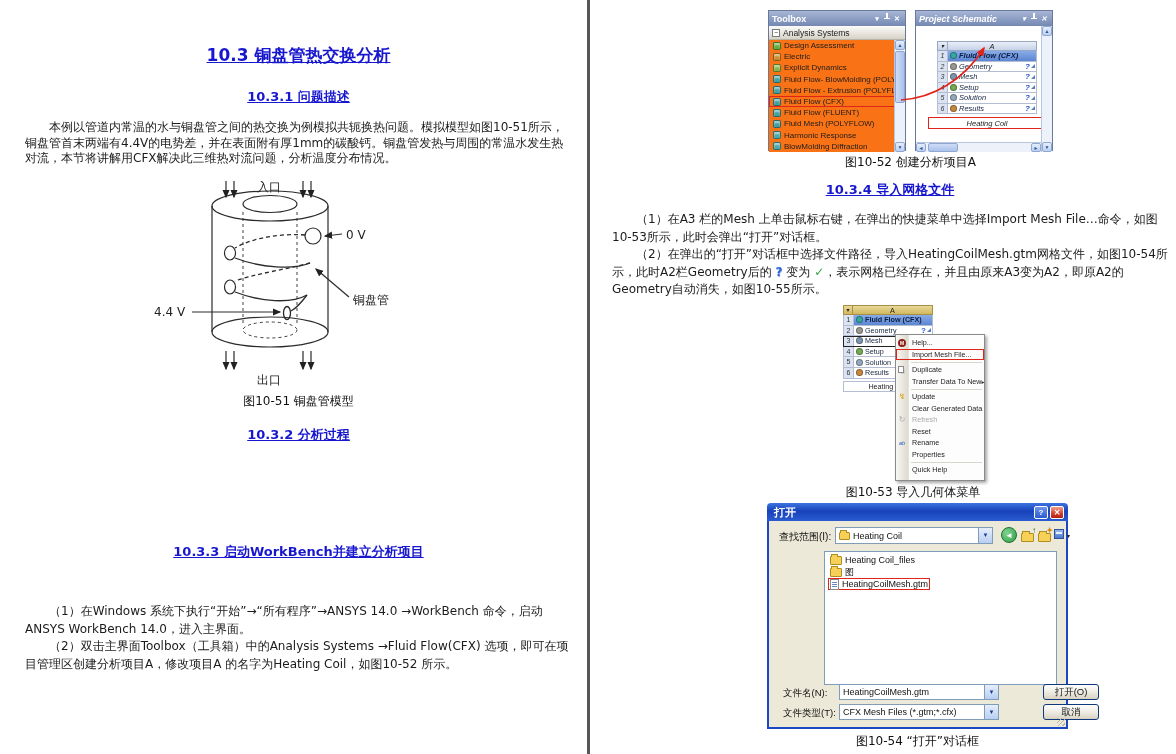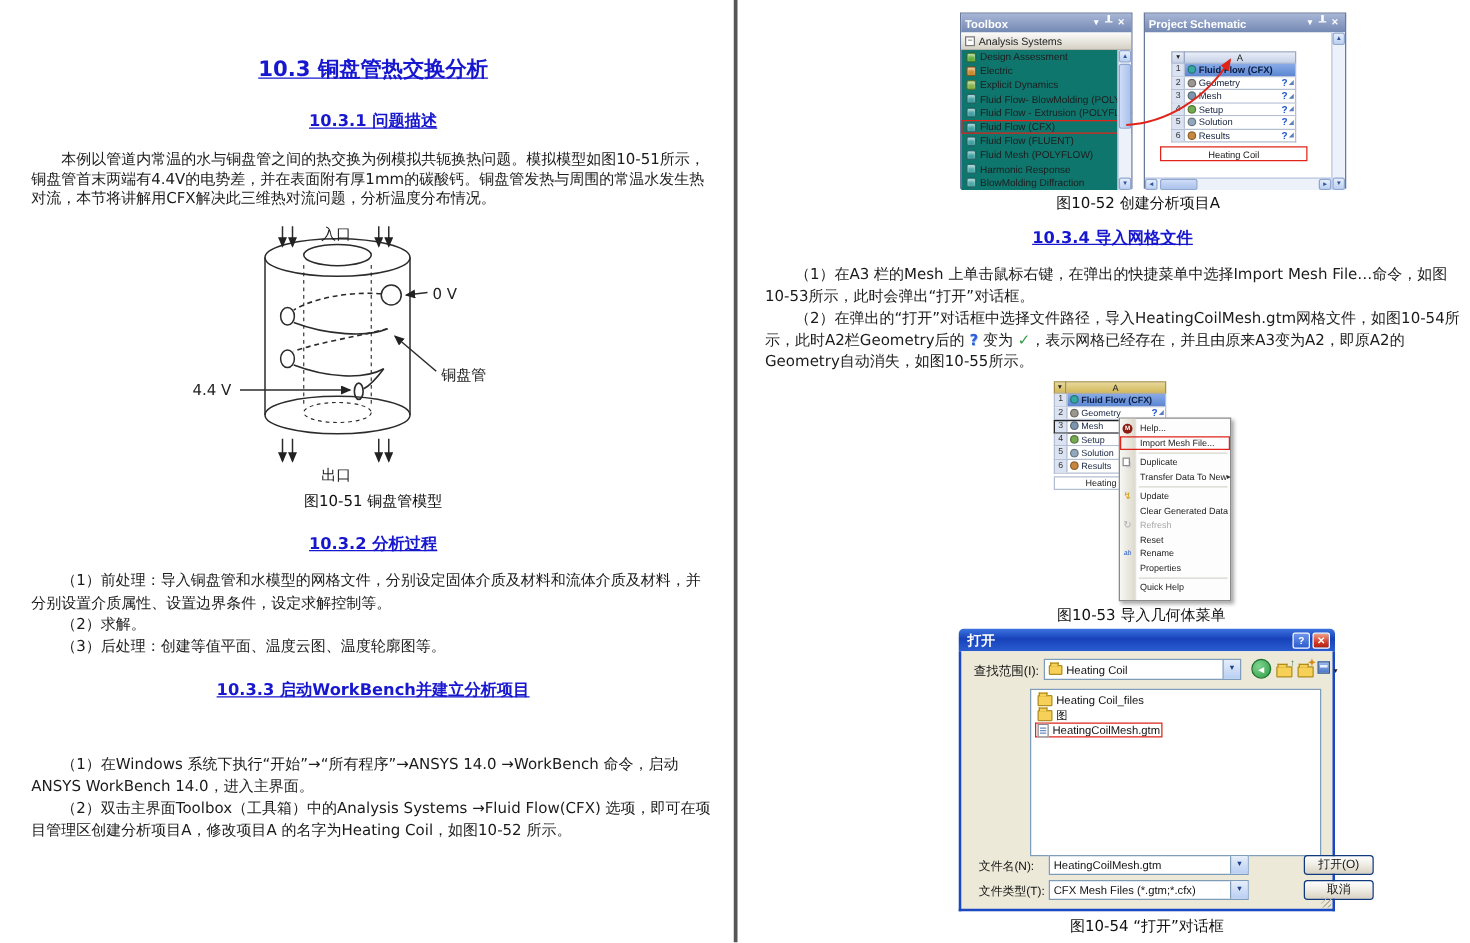--- a/index.html
+++ b/index.html
@@ -32,32 +32,32 @@
   .rp-h34 { left:612px; width:556px; top:181px; font-size:13px; }
   .rp-paras { left:612px; width:556px; top:211px; }
   .rp-paras p { text-indent:2em; line-height:17.5px; }
   .inl-q { color:#2b5fd9; font-weight:bold; text-shadow:0.5px 0.5px 0 #9db8e8; }
   .inl-ck { color:#2f9e44; font-weight:bold; }
 
   
   .fig52 { position:absolute; left:768px; top:10px; width:285px; height:141px; font-family:"Liberation Sans",sans-serif; }
   .panel { position:absolute; top:0; height:141px; border:1px solid #68799c; background:#fff; }
   .tbx { left:0; width:138px; }
-  .psc { left:147px; width:162px; }
+  .psc { left:147px; width:138px;font-style:italic; }
   .ptitle { height:15px; background:linear-gradient(180deg,#a8b6d6,#7388b2); color:#fff;
             font-size:9px; font-weight:bold; padding:1px 3px; display:flex; align-items:center; }
   .ptitle .sp { flex:1; }
   .ptitle .tbtn { width:10px; text-align:center; font-size:7px; color:#fdfdff; line-height:12px; }
   .pin { display:inline-block; width:6px; height:8px; position:relative; }
   .pin::before { content:""; position:absolute; left:2px; top:0; width:2px; height:5px; background:#fff; }
   .pin::after { content:""; position:absolute; left:0; top:5px; width:6px; height:1px; background:#fff; }
   .grp-hdr { height:14px; background:linear-gradient(180deg,#fcfcfa,#d6d2c6); border-bottom:1px solid #b8b4a8;
              font-size:8.5px; color:#222; display:flex; align-items:center; gap:3px; padding:0 3px; }
   .minusbox { width:8px; height:8px; border:1px solid #7a7a7a; background:#fff; font-size:7px; line-height:6px; text-align:center; color:#333; }
-  .tb-list { position:relative; height:112px; background:#0f766e; }
+  .tb-list { position:relative; height:112px; background:#f97316; }
   .tb-item { height:11.2px; display:flex; align-items:center; gap:3px; padding-left:4px; padding-right:12px;
              font-size:8px; color:#1c1c1c; white-space:nowrap; overflow:hidden; }
   .tb-ico { flex:0 0 auto; width:8px; height:8px; border-radius:2px; border:1px solid rgba(0,0,0,.35);
             box-shadow:inset 0 2px 2px rgba(255,255,255,.55); }
   .tb-item.hl { outline:1.5px solid #e0241a; outline-offset:-1px; }
   .vsb { position:absolute; right:0; top:0; bottom:0; width:11px; background:#edf1fa; border-left:1px solid #b9c6e0; }
   .vsb .sb-btn { position:absolute; left:0; width:10px; height:10px; background:linear-gradient(#e6eefb,#bcd0f2);
                  border:1px solid #90a8d0; border-radius:2px; font-size:5px; color:#2c5598; text-align:center; line-height:9px; }
   .vsb .up { top:0; } .vsb .dn { bottom:0; }
   .vsb .thumb { position:absolute; left:0; top:11px; width:10px; height:52px; background:linear-gradient(90deg,#cfdcf6,#aac2ec);
@@ -227,25 +227,20 @@
     </g>
     <text x="117" y="18">入口</text>
     <text x="117" y="211">出口</text>
     <text x="206" y="66">0 V</text>
     <text x="213" y="131">铜盘管</text>
     <text x="14" y="143">4.4 V</text>
   </svg>
   <div class="caption cap51">图10-51 铜盘管模型</div>
 
   <div class="h-blue lp-h32">10.3.2 分析过程</div>
-  <div class="body-txt lp-proc">
-    <p>（1）前处理：导入铜盘管和水模型的网格文件，分别设定固体介质及材料和流体介质及材料，并分别设置介质属性、设置边界条件，设定求解控制等。</p>
-    <p>（2）求解。</p>
-    <p>（3）后处理：创建等值平面、温度云图、温度轮廓图等。</p>
-  </div>
   <div class="h-blue lp-h33">10.3.3 启动WorkBench并建立分析项目</div>
   <div class="body-txt lp-steps">
     <p>（1）在Windows 系统下执行“开始”→“所有程序”→ANSYS 14.0 →WorkBench 命令，启动ANSYS WorkBench 14.0，进入主界面。</p>
     <p>（2）双击主界面Toolbox（工具箱）中的Analysis Systems →Fluid Flow(CFX) 选项，即可在项目管理区创建分析项目A，修改项目A 的名字为Heating Coil，如图10-52 所示。</p>
   </div>
 
   <div class="fig52">
 
     <div class="panel tbx">
       <div class="ptitle">

